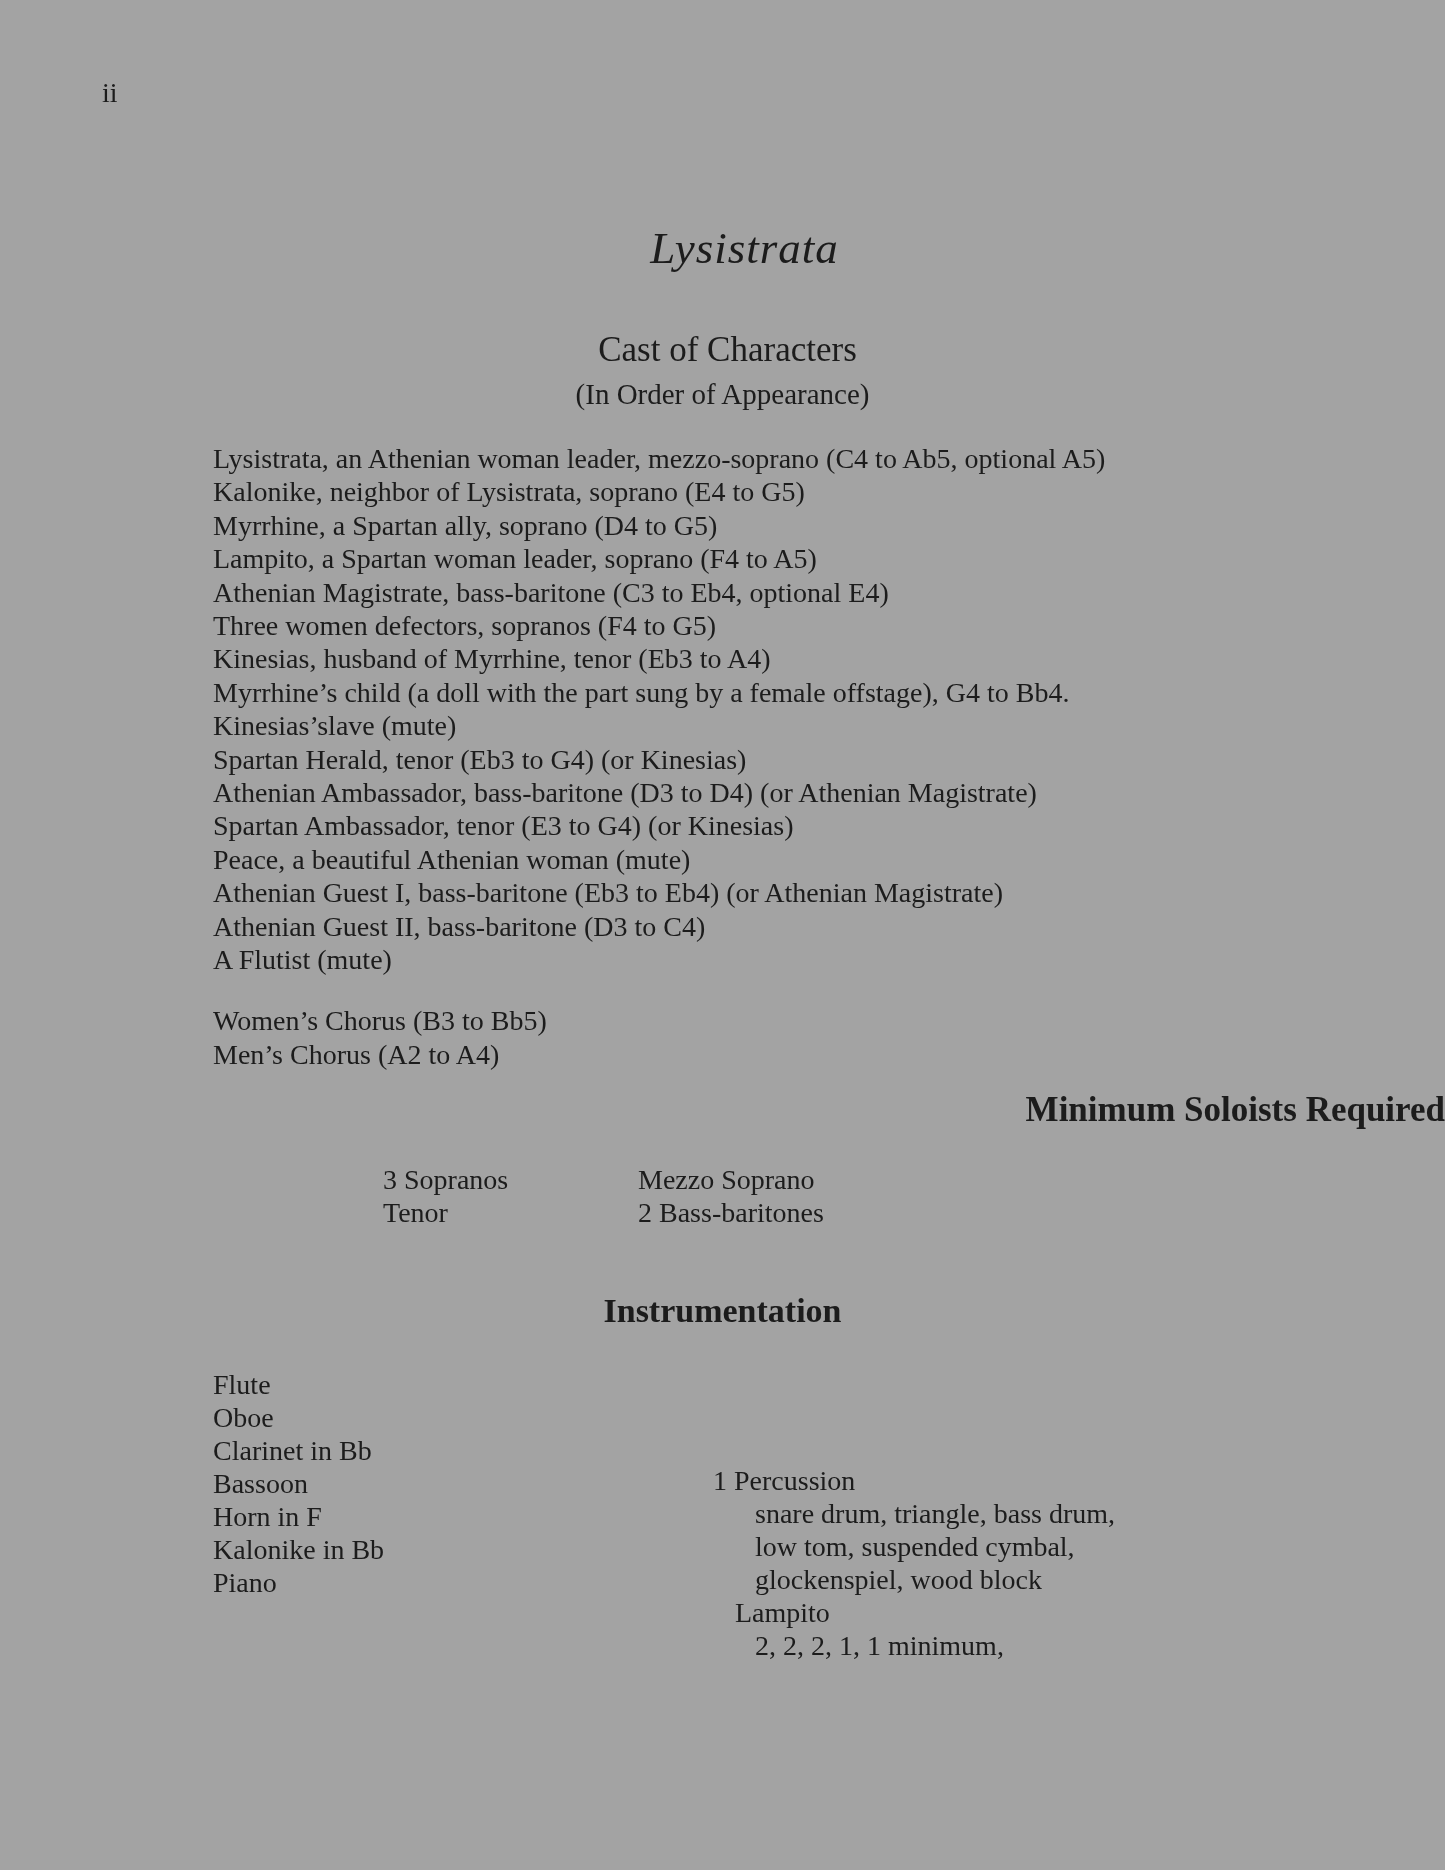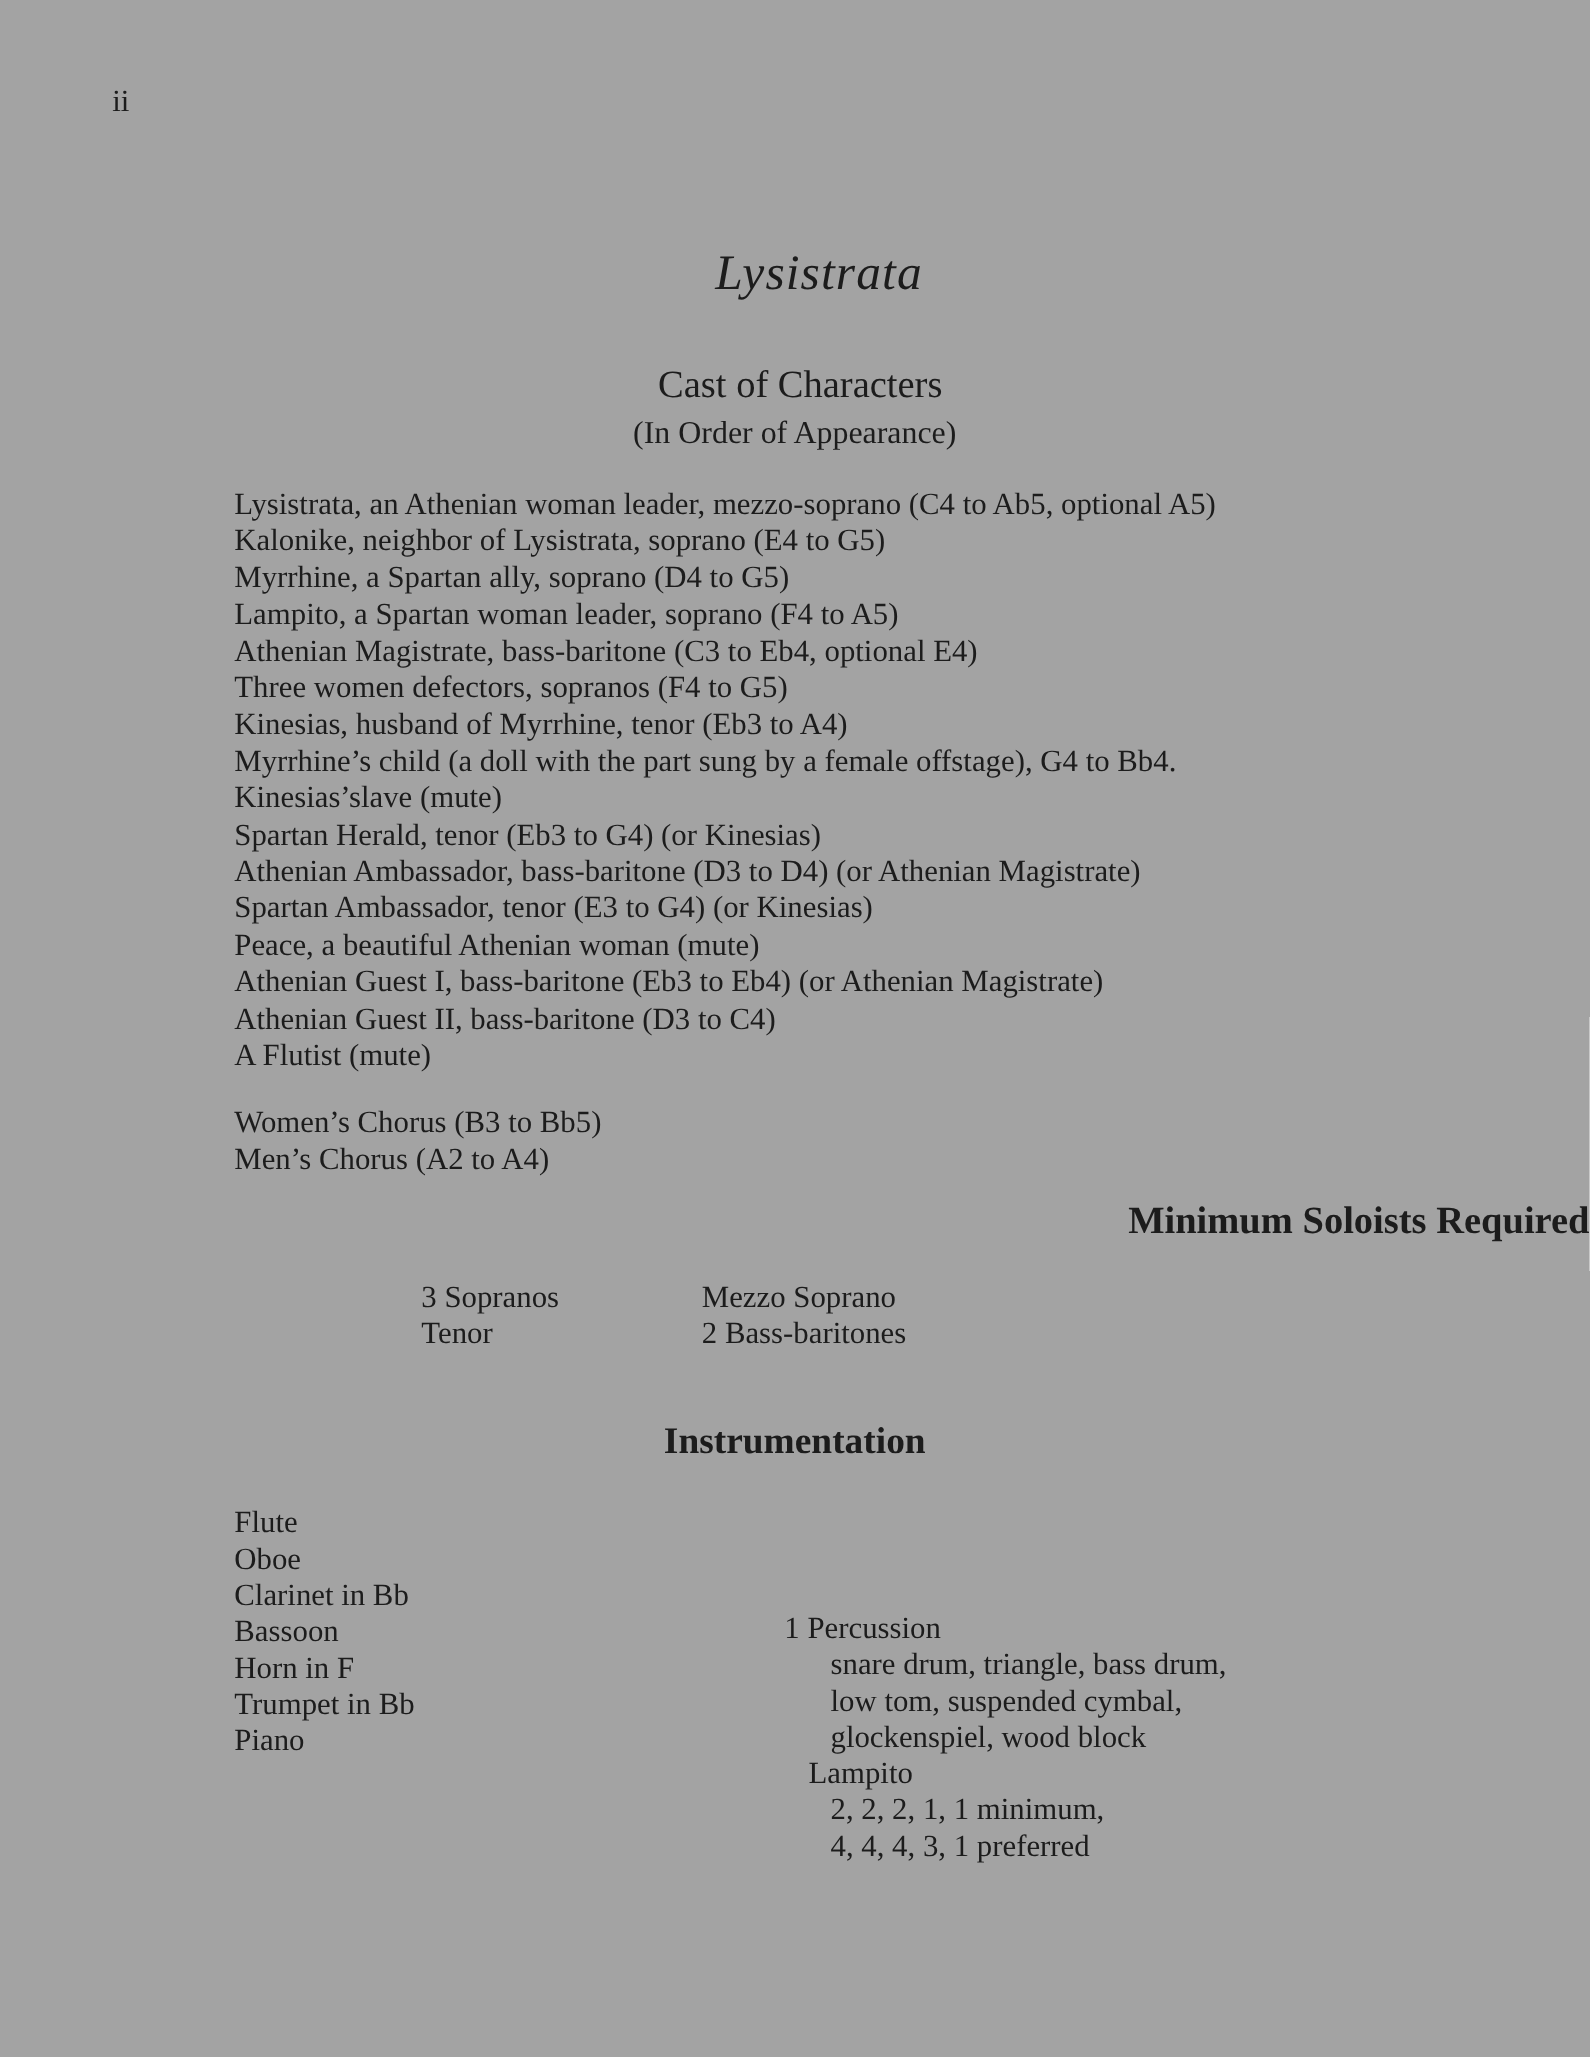--- a/index.html
+++ b/index.html
@@ -133,27 +133,26 @@
   </div>
 
   <div class="abs centered section-heading instr-heading">Instrumentation</div>
 
   <div class="abs winds-list">
     <div>Flute</div>
     <div>Oboe</div>
     <div>Clarinet in Bb</div>
     <div>Bassoon</div>
     <div>Horn in F</div>
-    <div>Trumpet in Bb</div>
+    <div>Kalonike in Bb</div>
     <div>Piano</div>
   </div>
 
   <div class="abs perc-strings-list">
     <div class="indent-0">1 Percussion</div>
     <div class="indent-2">snare drum, triangle, bass drum,</div>
     <div class="indent-2">low tom, suspended cymbal,</div>
     <div class="indent-2">glockenspiel, wood block</div>
     <div class="indent-1">Lampito</div>
     <div class="indent-2">2, 2, 2, 1, 1 minimum,</div>
-    <div class="indent-2">4, 4, 4, 3, 1 preferred</div>
   </div>
 
 </div>
 
 </body></html>

